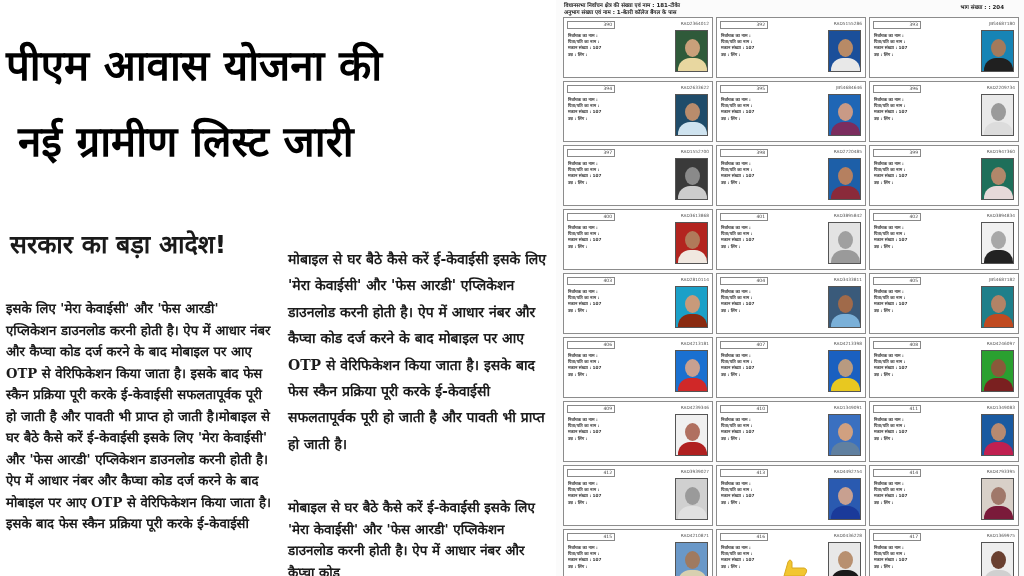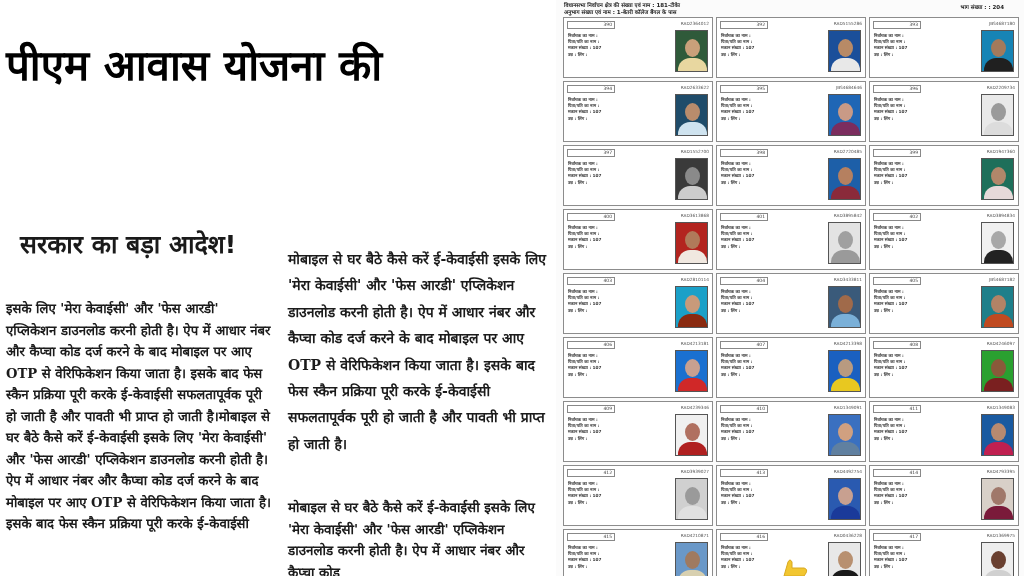--- a/index.html
+++ b/index.html
@@ -7,21 +7,21 @@
   body { position: relative; font-family: "DejaVu Sans", sans-serif; color: #111; }
 
   .headline {
     position: absolute; left: 6px; top: 28px; width: 550px;
     font-family: "DejaVu Sans", sans-serif; font-weight: bold;
     font-size: 42px; line-height: 76px; color: #000; letter-spacing: 0px;
   }
   .headline .line2 { padding-left: 12px; }
 
   .subhead {
-    position: absolute; left: 20px; top: 226px;
+    position: absolute; left: 10px; top: 226px;
     font-size: 25px; font-weight: bold; color: #1a1a1a;
   }
 
   .col-text {
     position: absolute; font-family: "DejaVu Serif", serif;
     font-size: 13.2px; line-height: 21.5px; color: #1b1b1b; font-weight: bold;
   }
   .col-left { left: 6px; top: 298px; width: 266px; }
   .col-mid1 { left: 288px; top: 246px; width: 262px; font-size: 14px; line-height: 26.4px; }
   .col-mid2 { left: 288px; top: 497px; width: 262px; font-size: 13.4px; line-height: 21.5px; }
@@ -60,20 +60,21 @@
 
   .hand-icon {
     position: absolute; left: 780px; top: 558px; width: 30px; height: 18px;
   }
 </style>
 </head>
 <body>
 
 <div class="headline">
   <div>पीएम आवास योजना की</div>
+  <div class="line2">नई ग्रामीण लिस्ट जारी</div>
 </div>
 
 <div class="subhead">सरकार का बड़ा आदेश!</div>
 
 <div class="col-text col-left">इसके लिए 'मेरा केवाईसी' और 'फेस आरडी' एप्लिकेशन डाउनलोड करनी होती है। ऐप में आधार नंबर और कैप्चा कोड दर्ज करने के बाद मोबाइल पर आए OTP से वेरिफिकेशन किया जाता है। इसके बाद फेस स्कैन प्रक्रिया पूरी करके ई-केवाईसी सफलतापूर्वक पूरी हो जाती है और पावती भी प्राप्त हो जाती है।मोबाइल से घर बैठे कैसे करें ई-केवाईसी इसके लिए 'मेरा केवाईसी' और 'फेस आरडी' एप्लिकेशन डाउनलोड करनी होती है। ऐप में आधार नंबर और कैप्चा कोड दर्ज करने के बाद मोबाइल पर आए OTP से वेरिफिकेशन किया जाता है। इसके बाद फेस स्कैन प्रक्रिया पूरी करके ई-केवाईसी</div>
 <div class="col-text col-mid1">मोबाइल से घर बैठे कैसे करें ई-केवाईसी इसके लिए 'मेरा केवाईसी' और 'फेस आरडी' एप्लिकेशन डाउनलोड करनी होती है। ऐप में आधार नंबर और कैप्चा कोड दर्ज करने के बाद मोबाइल पर आए OTP से वेरिफिकेशन किया जाता है। इसके बाद फेस स्कैन प्रक्रिया पूरी करके ई-केवाईसी सफलतापूर्वक पूरी हो जाती है और पावती भी प्राप्त हो जाती है।</div>
 <div class="col-text col-mid2">मोबाइल से घर बैठे कैसे करें ई-केवाईसी इसके लिए 'मेरा केवाईसी' और 'फेस आरडी' एप्लिकेशन डाउनलोड करनी होती है। ऐप में आधार नंबर और कैप्चा कोड</div>
 
 <div class="voter-page">
   <div class="vp-head">

